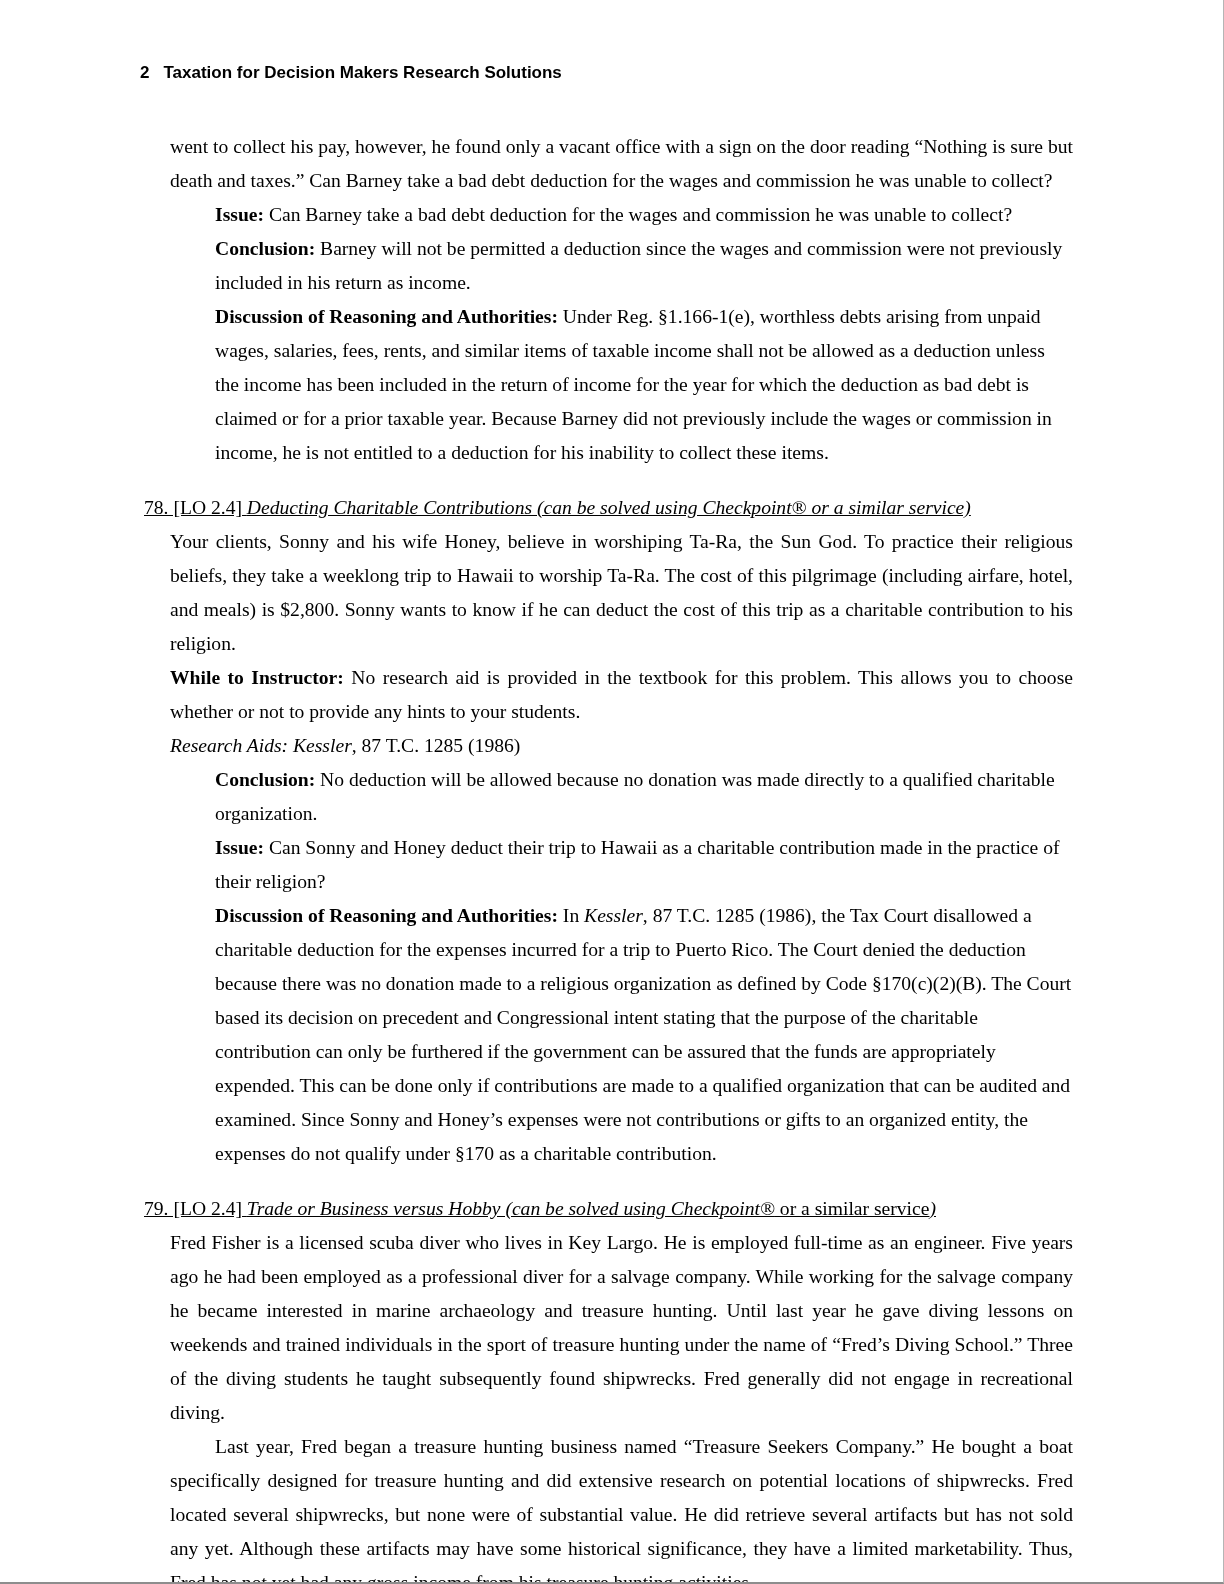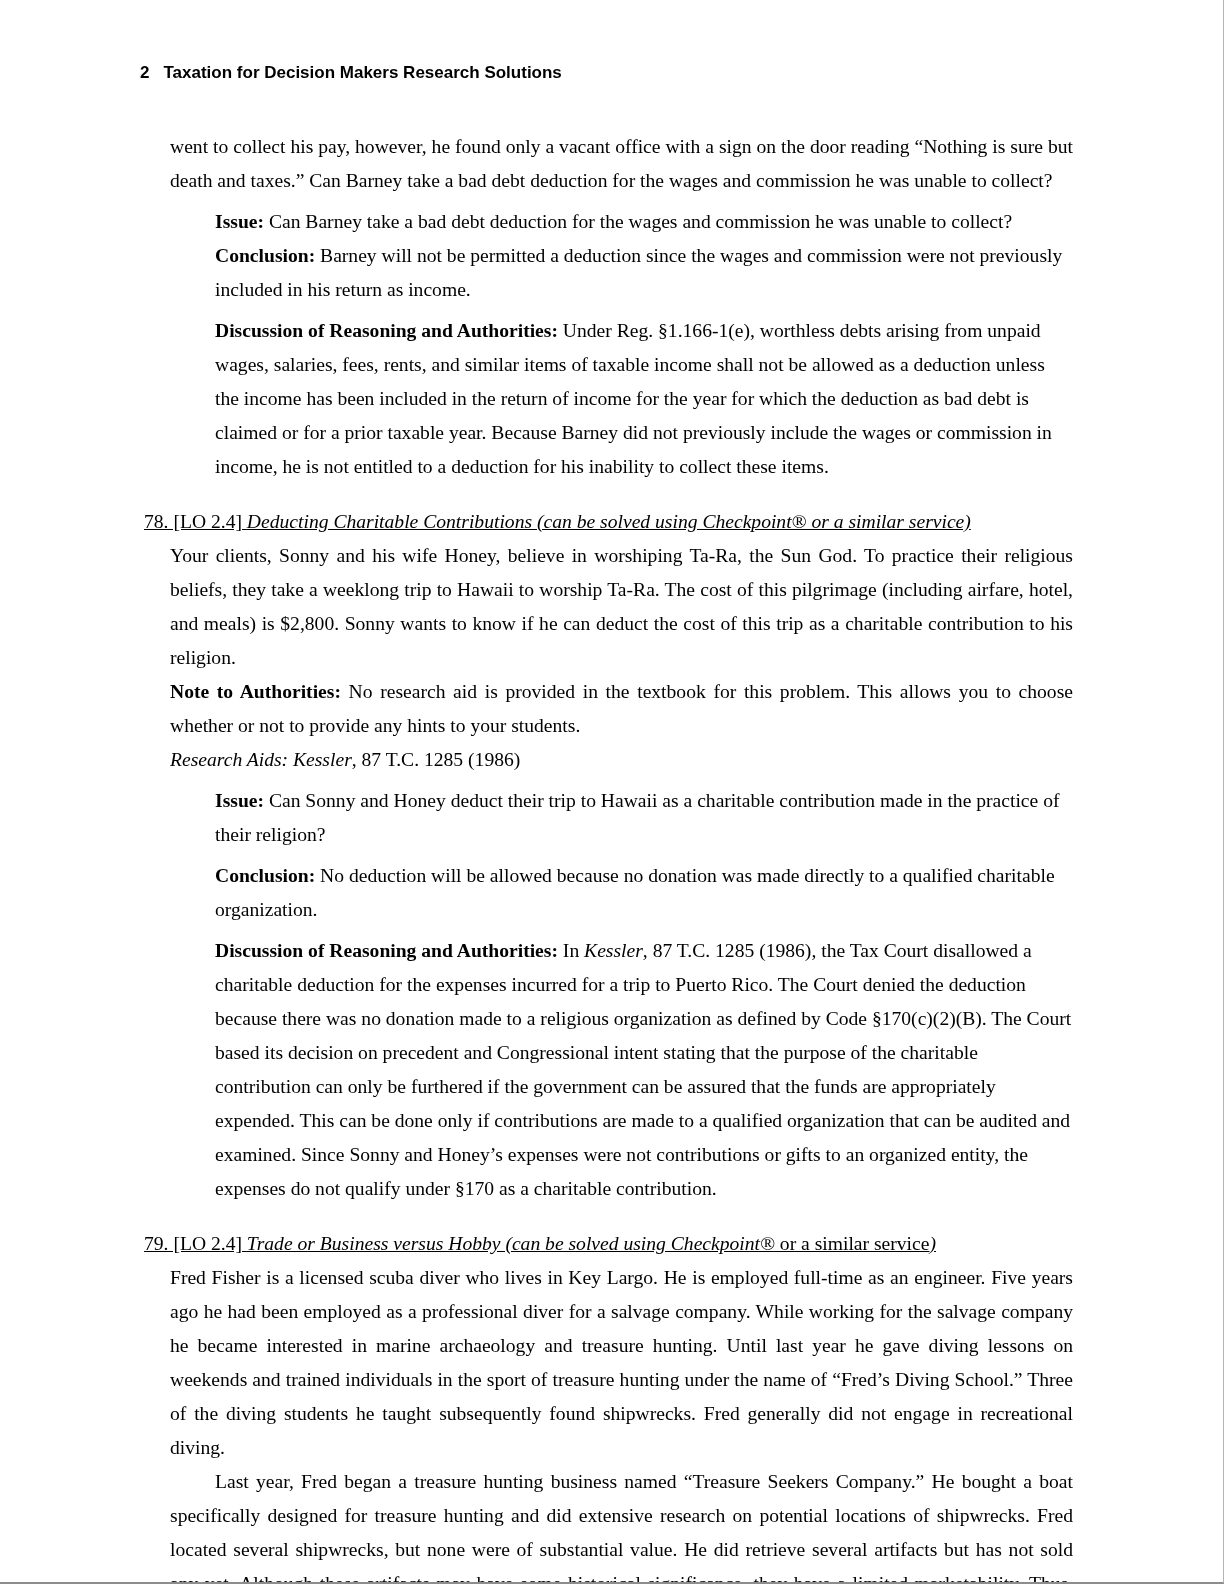--- a/index.html
+++ b/index.html
@@ -29,21 +29,21 @@
     display: flex;
     align-items: baseline;
   }
   .page-header .page-num { margin-right: 14px; }
   .content {
     font-size: 19.6px;
     line-height: 34px;
   }
   .para { margin: 0; }
   .indent-1 { margin-left: 30px; }
-  .indent-2 { margin-left: 75px; margin-top: 7px; }
+  .indent-2 { margin-left: 75px; }
   .justify { text-align: justify; }
   .justify-last { text-align: justify; text-align-last: justify; }
   .list-head {
     margin-left: 30px;
     text-indent: -26px;
     text-decoration: underline;
   }
   .first-indent { text-indent: 45px; }
   .problem { margin-top: 21px; }
   .b { font-weight: bold; }
@@ -63,24 +63,24 @@
 
     <section class="problem-section">
       <p class="para indent-1 justify"><span>went to collect his pay, however, he found only a vacant office with a sign on the door reading “Nothing is sure but death and taxes.” Can Barney take a bad debt deduction for the wages and commission he was unable to collect?</span></p>
       <p class="para indent-2"><span class="b">Issue:</span><span> Can Barney take a bad debt deduction for the wages and commission he was unable to collect? </span><span class="b">Conclusion:</span><span> Barney will not be permitted a deduction since the wages and commission were not previously included in his return as income.</span></p>
       <p class="para indent-2"><span class="b">Discussion of Reasoning and Authorities:</span><span>  Under Reg. §1.166-1(e), worthless debts arising from unpaid wages, salaries, fees, rents, and similar items of taxable income shall not be allowed as a deduction unless the income has been included in the return of income for the year for which the deduction as bad debt is claimed or for a prior taxable year.  Because Barney did not previously include the wages or commission in income, he is not entitled to a deduction for his inability to collect these items.</span></p>
     </section>
 
     <section class="problem-section problem">
       <p class="para list-head"><span>78. [LO 2.4] </span><span class="i">Deducting Charitable Contributions (can be solved using Checkpoint® or a similar service)</span></p>
       <p class="para indent-1 justify"><span>Your clients, Sonny and his wife Honey, believe in worshiping Ta-Ra, the Sun God. To practice their religious beliefs, they take a weeklong trip to Hawaii to worship Ta-Ra. The cost of this pilgrimage (including airfare, hotel, and meals) is $2,800. Sonny wants to know if he can deduct the cost of this trip as a charitable contribution to his religion.</span></p>
-      <p class="para indent-1 justify"><span class="b">Note to Authorities:</span><span> No research aid is provided in the textbook for this problem. This allows you to choose whether or not to provide any hints to your students.</span></p>
+      <p class="para indent-1 justify"><span class="b">While to Instructor:</span><span> No research aid is provided in the textbook for this problem. This allows you to choose whether or not to provide any hints to your students.</span></p>
       <p class="para indent-1"><span class="i">Research Aids: Kessler</span><span>, 87 T.C. 1285 (1986)</span></p>
+      <p class="para indent-2"><span class="b">Conclusion:</span><span> No deduction will be allowed because no donation was made directly to a qualified charitable organization.</span></p>
       <p class="para indent-2"><span class="b">Issue:</span><span> Can Sonny and Honey deduct their trip to Hawaii as a charitable contribution made in the practice of their religion?</span></p>
-      <p class="para indent-2"><span class="b">Conclusion:</span><span> No deduction will be allowed because no donation was made directly to a qualified charitable organization.</span></p>
       <p class="para indent-2"><span class="b">Discussion of Reasoning and Authorities:</span><span> In </span><span class="i">Kessler</span><span>, 87 T.C. 1285 (1986), the Tax Court disallowed a charitable deduction for the expenses incurred for a trip to Puerto Rico.  The Court denied the deduction because there was no donation made to a religious organization as defined by Code §170(c)(2)(B). The Court based its decision on precedent and Congressional intent stating that the purpose of the charitable contribution can only be furthered if the government can be assured that the funds are appropriately expended. This can be done only if contributions are made to a qualified organization that can be audited and examined.  Since Sonny and Honey’s expenses were not contributions or gifts to an organized entity, the expenses do not qualify under §170 as a charitable contribution.</span></p>
     </section>
 
     <section class="problem-section problem">
       <p class="para list-head"><span>79. [LO 2.4] </span><span class="i">Trade or Business versus Hobby (can be solved using Checkpoint®</span><span> or a similar service</span><span class="i">)</span></p>
       <p class="para indent-1 justify"><span>Fred Fisher is a licensed scuba diver who lives in Key Largo.  He is employed full-time as an engineer. Five years ago he had been employed as a professional diver for a salvage company. While working for the salvage company he became interested in marine archaeology and treasure hunting. Until last year he gave diving lessons on weekends and trained individuals in the sport of treasure hunting under the name of “Fred’s Diving School.” Three of the diving students he taught subsequently found shipwrecks. Fred generally did not engage in recreational diving.</span></p>
       <p class="para indent-1 justify first-indent"><span>Last year, Fred began a treasure hunting business named “Treasure Seekers Company.” He bought a boat specifically designed for treasure hunting and did extensive research on potential locations of shipwrecks. Fred located several shipwrecks, but none were of substantial value. He did retrieve several artifacts but has not sold any yet. Although these artifacts may have some historical significance, they have a limited marketability. Thus, Fred has not yet had any gross income from his treasure hunting activities.</span></p>
     </section>
 
   </main>

